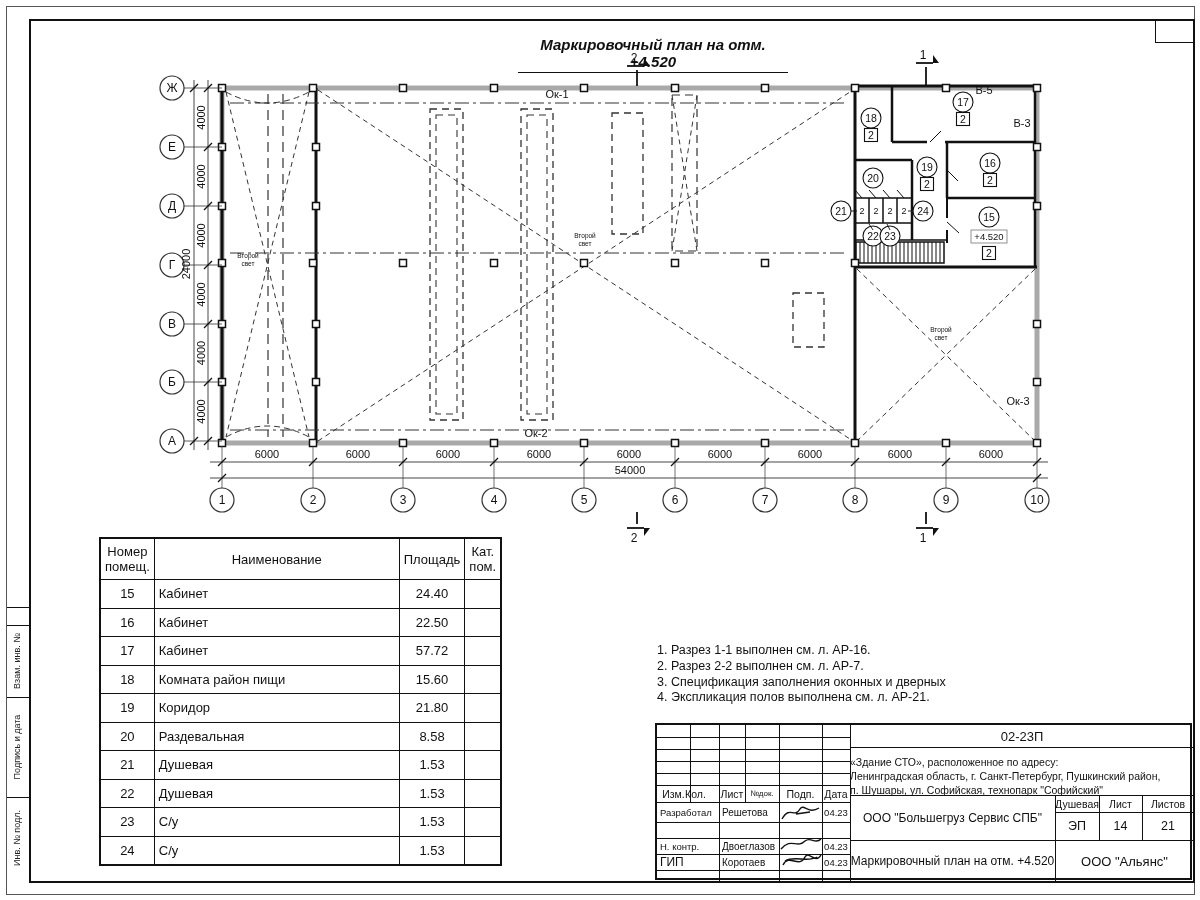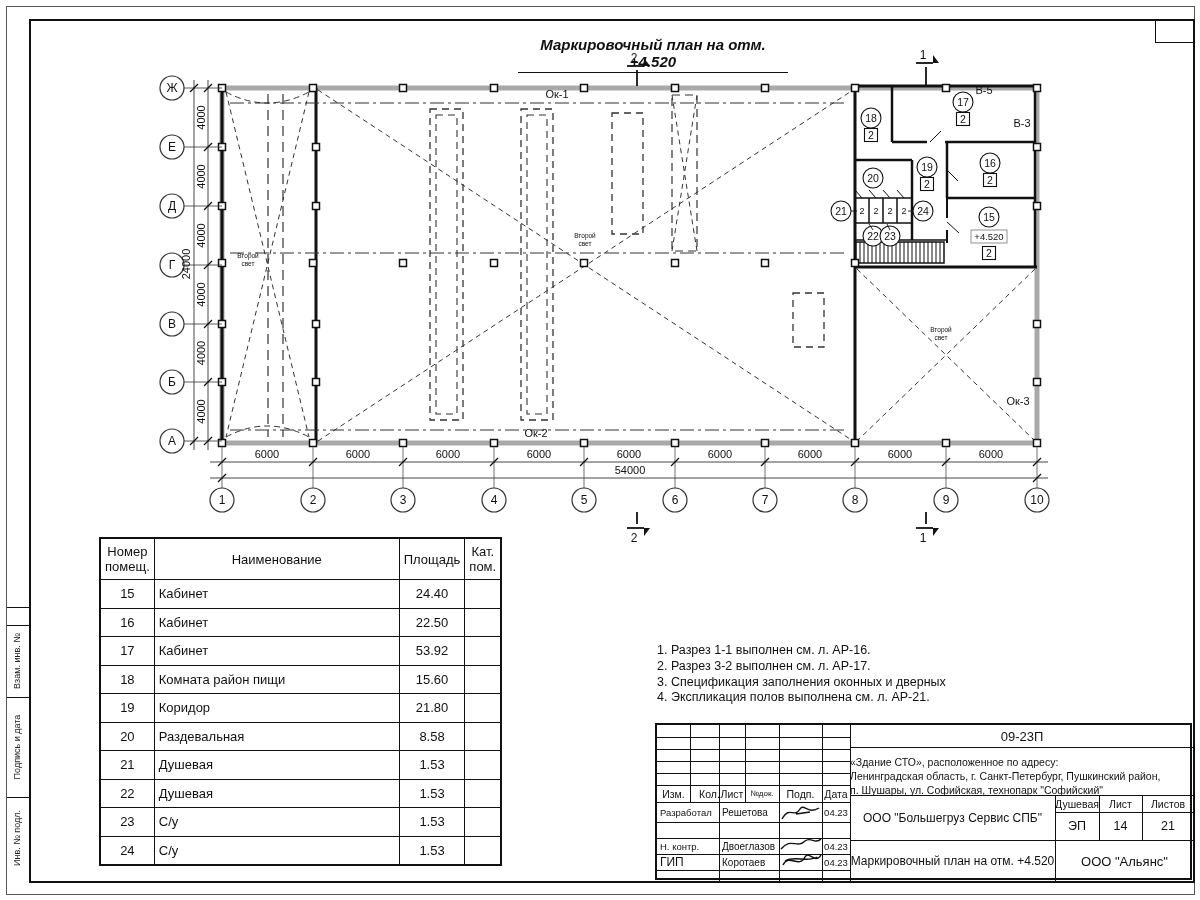--- a/index.html
+++ b/index.html
@@ -419,21 +419,21 @@
         </tr>
     <tr>
           <td class="c-num">16</td>
           <td class="c-name">Кабинет</td>
           <td class="c-area">22.50</td>
           <td class="c-cat"></td>
         </tr>
     <tr>
           <td class="c-num">17</td>
           <td class="c-name">Кабинет</td>
-          <td class="c-area">53.92</td>
+          <td class="c-area">57.72</td>
           <td class="c-cat"></td>
         </tr>
     <tr>
           <td class="c-num">18</td>
           <td class="c-name">Комната район пищи</td>
           <td class="c-area">15.60</td>
           <td class="c-cat"></td>
         </tr>
     <tr>
           <td class="c-num">19</td>
@@ -469,21 +469,21 @@
           <td class="c-num">24</td>
           <td class="c-name">С/у</td>
           <td class="c-area">1.53</td>
           <td class="c-cat"></td>
         </tr>
   </tbody>
     </table>
 
   <div class="abs notes">
     <div>1. Разрез 1-1 выполнен см. л. АР-16.</div>
-    <div>2. Разрез 3-2 выполнен см. л. АР-17.</div>
+    <div>2. Разрез 2-2 выполнен см. л. АР-7.</div>
     <div>3. Спецификация заполнения оконных и дверных</div>
     <div>4. Экспликация полов выполнена см. л. АР-21.</div>
   </div>
 
   <div class="abs tb">
 
     <div class="vline2" style="left:193px;top:0;height:157px"></div>
 
     <div class="hline" style="left:0;top:12px;width:193px"></div>
     <div class="hline" style="left:0;top:24px;width:193px"></div>
@@ -495,21 +495,21 @@
     <div class="hline" style="left:0;top:113px;width:193px"></div>
     <div class="hline" style="left:0;top:129px;width:193px"></div>
     <div class="hline" style="left:0;top:145px;width:193px"></div>
     <div class="vline" style="left:33px;top:0;height:77px"></div>
     <div class="vline" style="left:62px;top:0;height:157px"></div>
     <div class="vline" style="left:88px;top:0;height:77px"></div>
     <div class="vline" style="left:122px;top:0;height:157px"></div>
     <div class="vline" style="left:165px;top:0;height:157px"></div>
 
     <div class="cell txt-c" style="left:0;top:60px;width:33px;height:17px;font-size:10.5px">Изм.</div>
-    <div class="cell txt-c" style="left:38px;top:60px;width:29px;height:17px;font-size:10.5px">Кол.</div>
+    <div class="cell txt-c" style="left:24px;top:60px;width:29px;height:17px;font-size:10.5px">Кол.</div>
     <div class="cell txt-c" style="left:62px;top:60px;width:26px;height:17px;font-size:10.5px">Лист</div>
     <div class="cell txt-c" style="left:88px;top:60px;width:34px;height:17px;font-size:8px">№док.</div>
     <div class="cell txt-c" style="left:122px;top:60px;width:43px;height:17px;font-size:10.5px">Подп.</div>
     <div class="cell txt-c" style="left:165px;top:60px;width:28px;height:17px;font-size:10.5px">Дата</div>
 
     <div class="cell txt-l" style="left:0;top:77px;width:62px;height:20px;font-size:9.5px">Разработал</div>
     <div class="cell txt-l" style="left:62px;top:77px;width:60px;height:20px;font-size:10px">Решетова</div>
     <div class="cell txt-c" style="left:165px;top:77px;width:28px;height:20px;font-size:9.5px">04.23</div>
     <div class="cell txt-l" style="left:0;top:113px;width:62px;height:16px;font-size:9.5px">Н. контр.</div>
     <div class="cell txt-l" style="left:62px;top:113px;width:60px;height:16px;font-size:10px">Двоеглазов</div>
@@ -519,21 +519,21 @@
     <div class="cell txt-c" style="left:165px;top:129px;width:28px;height:16px;font-size:9.5px">04.23</div>
 
     <svg class="sig" style="left:123px;top:78px" width="42" height="20" viewBox="0 0 42 20">
       <path d="M2,16 C10,2 14,16 20,6 C24,0 28,12 39,5 M16,11 L30,9" stroke="#111" stroke-width="1.4" fill="none"></path>
     </svg>
     <svg class="sig" style="left:122px;top:110px" width="44" height="36" viewBox="0 0 44 36">
       <path d="M2,14 C12,2 18,14 26,6 C32,1 36,10 42,4" stroke="#111" stroke-width="1.4" fill="none"></path>
       <path d="M4,30 C10,18 20,34 26,22 C30,15 36,30 42,20 M6,26 C16,20 28,28 38,22" stroke="#111" stroke-width="1.4" fill="none"></path>
     </svg>
 
-    <div class="cell txt-c" style="left:193px;top:0;width:344px;height:22px;font-size:13px">09-23П</div>
+    <div class="cell txt-c" style="left:193px;top:0;width:344px;height:22px;font-size:13px">02-23П</div>
     <div class="hline2" style="left:193px;top:22px;width:344px"></div>
     <div class="cell" style="left:193px;top:22px;width:376px;height:48px;font-size:10.5px;text-align:left;padding-top:8px;line-height:14px">
       <div>«Здание СТО», расположенное по адресу:</div>
       <div>Ленинградская область, г. Санкт-Петербург, Пушкинский район,</div>
       <div>п. Шушары, ул. Софийская, технопарк "Софийский"</div>
     </div>
     <div class="hline2" style="left:193px;top:70px;width:344px"></div>
     <div class="cell txt-c" style="left:193px;top:70px;width:205px;height:45px;font-size:12px">ООО "Большегруз Сервис СПБ"</div>
     <div class="vline2" style="left:398px;top:70px;height:87px"></div>
     <div class="cell txt-c" style="left:398px;top:70px;width:44px;height:17px;font-size:10.5px">Душевая</div>

